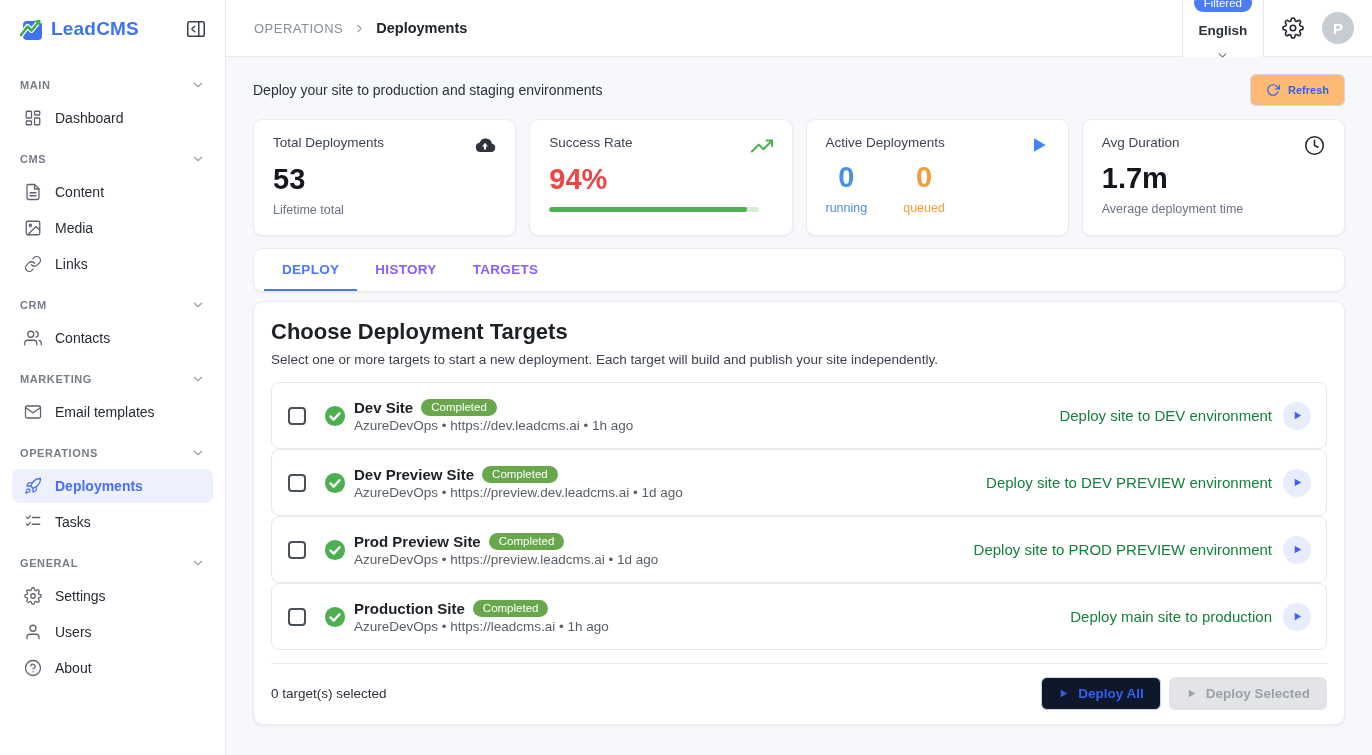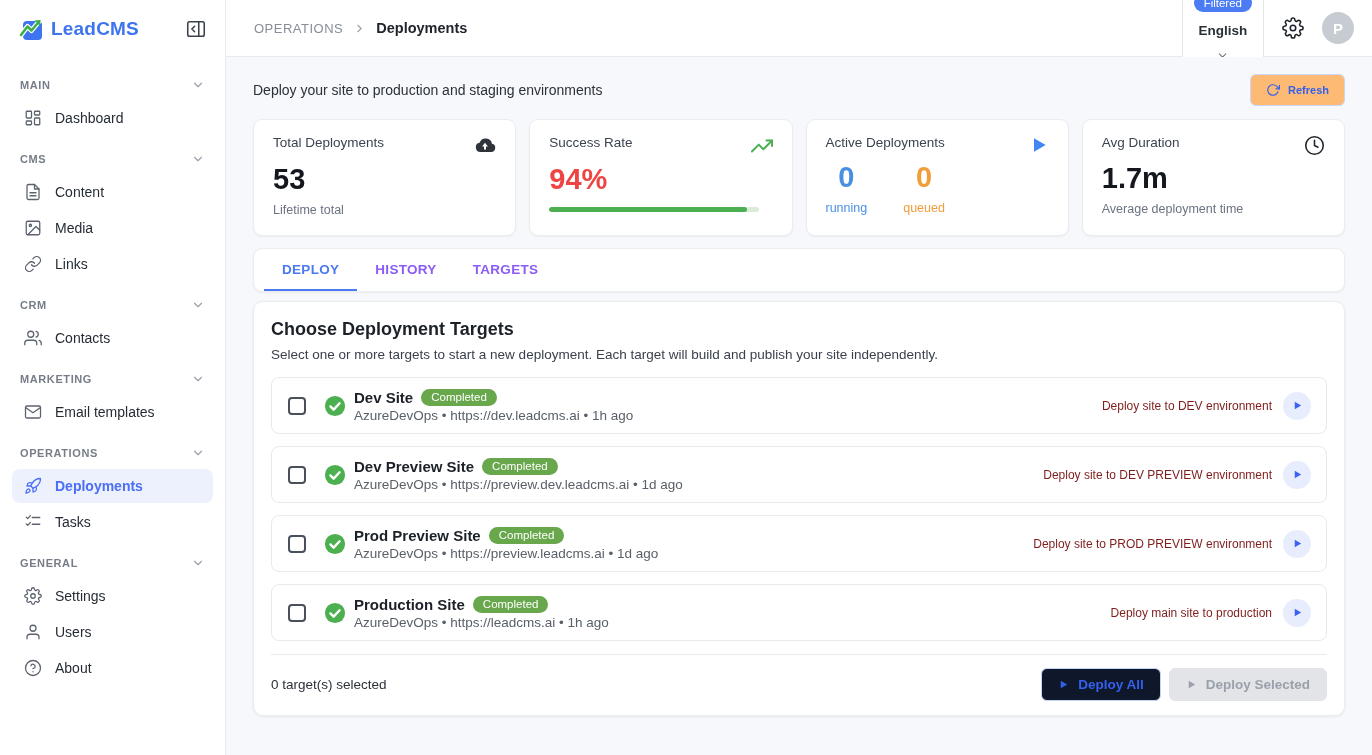--- a/index.html
+++ b/index.html
@@ -59,32 +59,32 @@
   .dual .lab { font-size:12.5px; margin-top:7px; }
   .c-blue { color:#4a90e2; } .c-orange { color:#f09d3a; }
 
   
   .tabs-card { background:#fff; border:1px solid #eaecf0; border-radius:9px; box-shadow:0 1px 2px rgba(16,24,40,.05); height:44px; display:flex; align-items:stretch; padding:0 10px; margin-bottom:9px; overflow:hidden; }
   .tab { display:flex; align-items:center; padding:0 18px; font-size:13.5px; font-weight:600; letter-spacing:.3px; color:#8b5cf6; cursor:pointer; border-bottom:2px solid transparent; }
   .tab.active { color:#4b79f1; border-bottom-color:#4b79f1; }
 
   
   .panel { background:#fff; border:1px solid #eaecf0; border-radius:10px; box-shadow:0 1px 3px rgba(16,24,40,.07); padding:17px 17px 14px; }
-  .panel-title { font-size:18px; font-weight:700; color:#1c2128; margin-bottom:7px; }
+  .panel-title { font-size:22px; font-weight:700; color:#1c2128; margin-bottom:7px; }
   .panel-desc { font-size:13.5px; color:#3a414d; margin-bottom:15px; }
-  .target-row { display:flex; align-items:center; border:1px solid #e7e9ee; border-radius:8px; height:57px; padding:0 15px 0 16px; margin-bottom:12px; background:#fff; }
+  .target-row { display:flex; align-items:center; border:1px solid #e7e9ee; border-radius:8px; height:67px; padding:0 15px 0 16px; margin-bottom:0; background:#fff; }
   .checkbox { width:18px; height:18px; border:2px solid #4a505a; border-radius:4px; background:#fff; cursor:pointer; flex:none; margin-right:18px; }
   .check-circle { flex:none; margin-right:8px; display:flex; }
   .t-info { display:flex; flex-direction:column; gap:2px; min-width:0; }
   .t-top { display:flex; align-items:center; gap:8px; }
   .t-name { font-size:15px; font-weight:700; color:#1c2128; white-space:nowrap; }
   .badge-done { background:#69a74c; color:#fff; font-size:11.5px; padding:2.5px 10px; border-radius:999px; white-space:nowrap; }
   .t-meta { font-size:13.5px; color:#596068; white-space:nowrap; }
   .t-spacer { flex:1; }
-  .t-action { font-size:12px; color:#7f1d1d; white-space:nowrap; margin-right:11px;padding-left:41px; }
+  .t-action { font-size:15px; color:#15803d; white-space:nowrap; margin-right:11px;padding-left:41px; }
   .play-btn { width:28px; height:28px; border-radius:50%; border:none; background:#e8edfd; display:flex; align-items:center; justify-content:center; cursor:pointer; flex:none; }
   .panel-footer { display:flex; align-items:center; justify-content:space-between; border-top:1px solid #e8eaee; margin-top:13px; padding-top:13px; }
   .sel-text { font-size:13.5px; color:#2b313a; }
   .footer-btns { display:flex; gap:8px; }
   .btn { display:flex; align-items:center; gap:9px; font-size:13.5px; font-weight:600; border-radius:6px; padding:8px 16px; cursor:pointer; font-family:inherit; }
   .btn-outline { background:#0f172a; border:1px solid #c3d4f9; color:#3460ee; }
   .btn-disabled { background:#e2e4e8; border:1px solid #e2e4e8; color:#9aa1ab; cursor:default; }
 </style>
 </head>
 <body>

